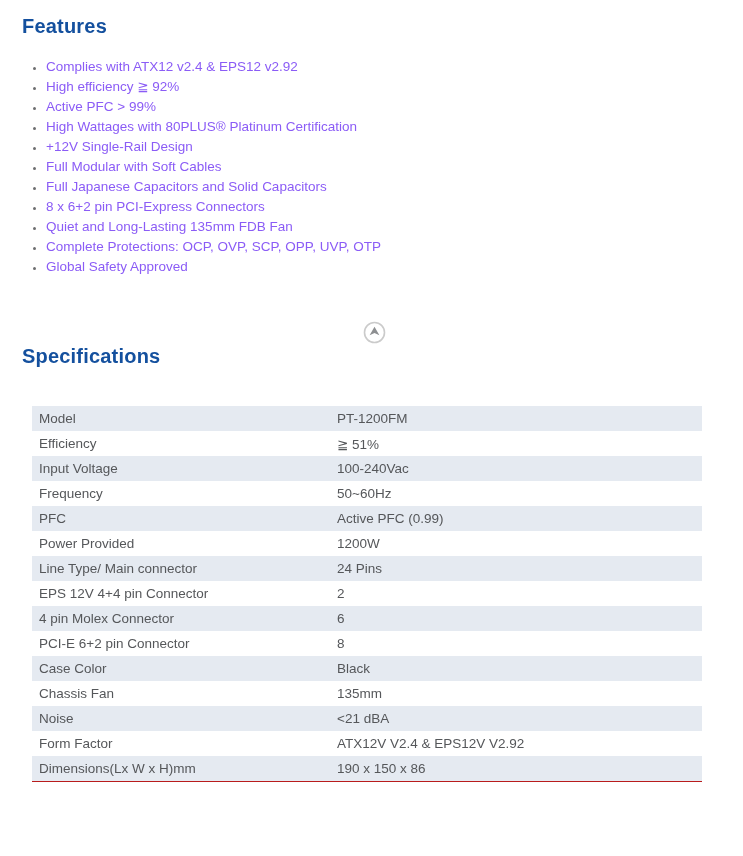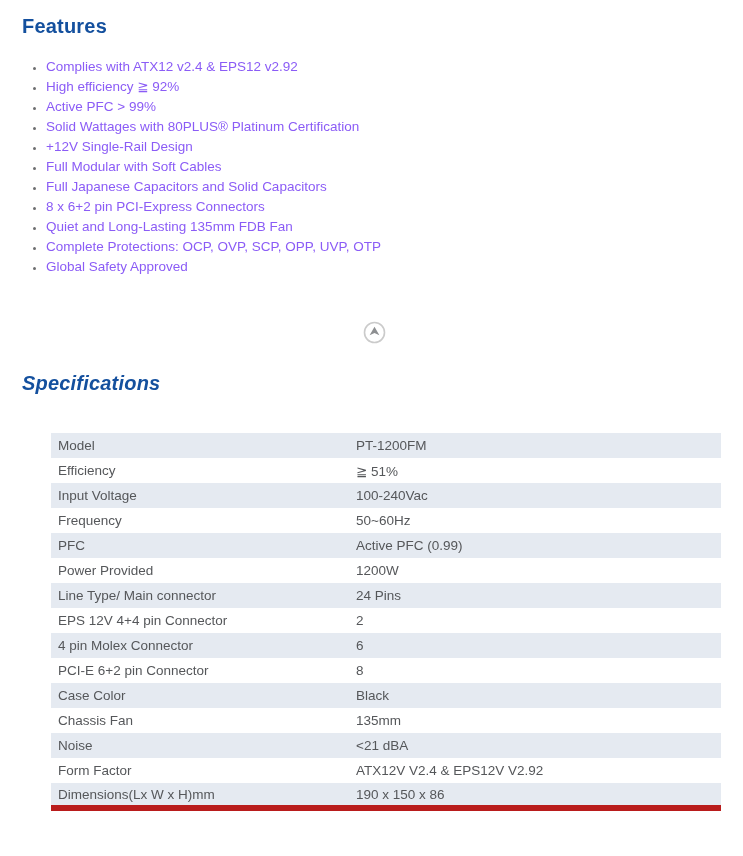--- a/index.html
+++ b/index.html
@@ -39,30 +39,30 @@
   }
   .top-icon-btn {
     display: inline-block;
     width: 24px; height: 24px;
     background: transparent;
     border: none;
     cursor: pointer;
     padding: 0;
   }
 
-  .specs-title { margin-top: 27px; font-style: italic; }
+  .specs-title { margin-top: 0; }
 
   table.spec-table {
     margin-top: 38px;
-    margin-left: 29px;
+    margin-left: 10px;
     width: 670px;
     border-collapse: collapse;
     border-spacing: 0;
     table-layout: fixed;
-    border-bottom: 6px solid #b91c1c;
+    border-bottom: 1px solid #b91c1c;
   }
   table.spec-table tr { height: 25px; }
   table.spec-table tr:nth-child(odd) td { background: #e5eaf1; }
   table.spec-table tr:nth-child(even) td { background: #ffffff; }
   table.spec-table td {
     font-size: 13.5px;
     color: #55575a;
     vertical-align: middle;
     padding: 0 0 0 7px;
     white-space: nowrap;
@@ -74,21 +74,21 @@
 <body>
 
 <div class="content">
 
   <h2 class="section-title features-title">Features</h2>
 
   <ul class="features-list">
     <li>Complies with ATX12 v2.4 &amp; EPS12 v2.92</li>
     <li>High efficiency ≧ 92%</li>
     <li>Active PFC &gt; 99%</li>
-    <li>Solid Wattages with 80PLUS® Platinum Certification</li>
+    <li>High Wattages with 80PLUS® Platinum Certification</li>
     <li>+12V Single-Rail Design</li>
     <li>Full Modular with Soft Cables</li>
     <li>Full Japanese Capacitors and Solid Capacitors</li>
     <li>8 x 6+2 pin PCI-Express Connectors</li>
     <li>Quiet and Long-Lasting 135mm FDB Fan</li>
     <li>Complete Protections: OCP, OVP, SCP, OPP, UVP, OTP</li>
     <li>Global Safety Approved</li>
   </ul>
 
   <div class="top-icon-wrap">

